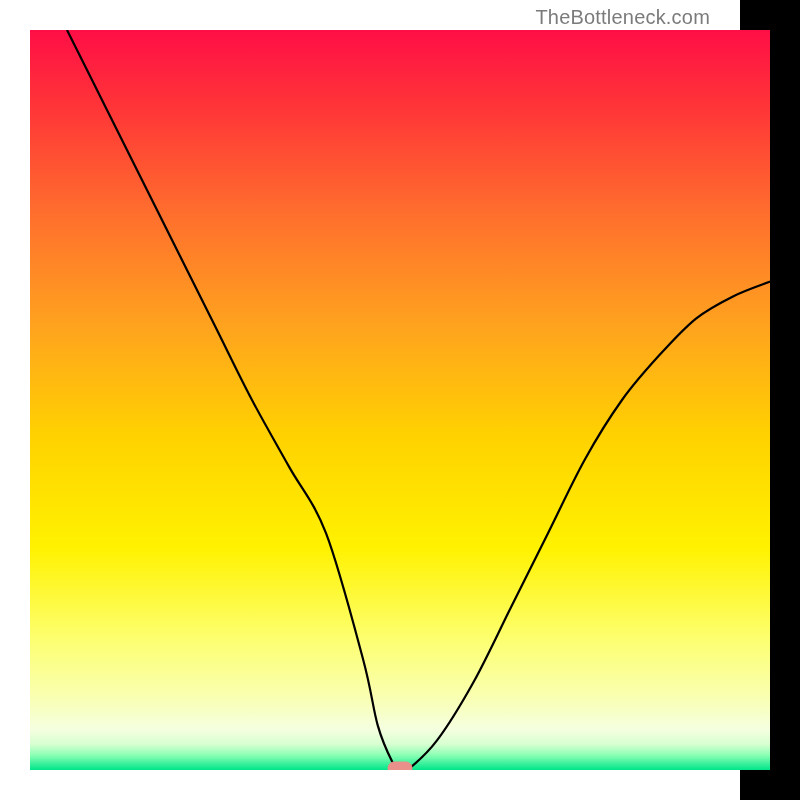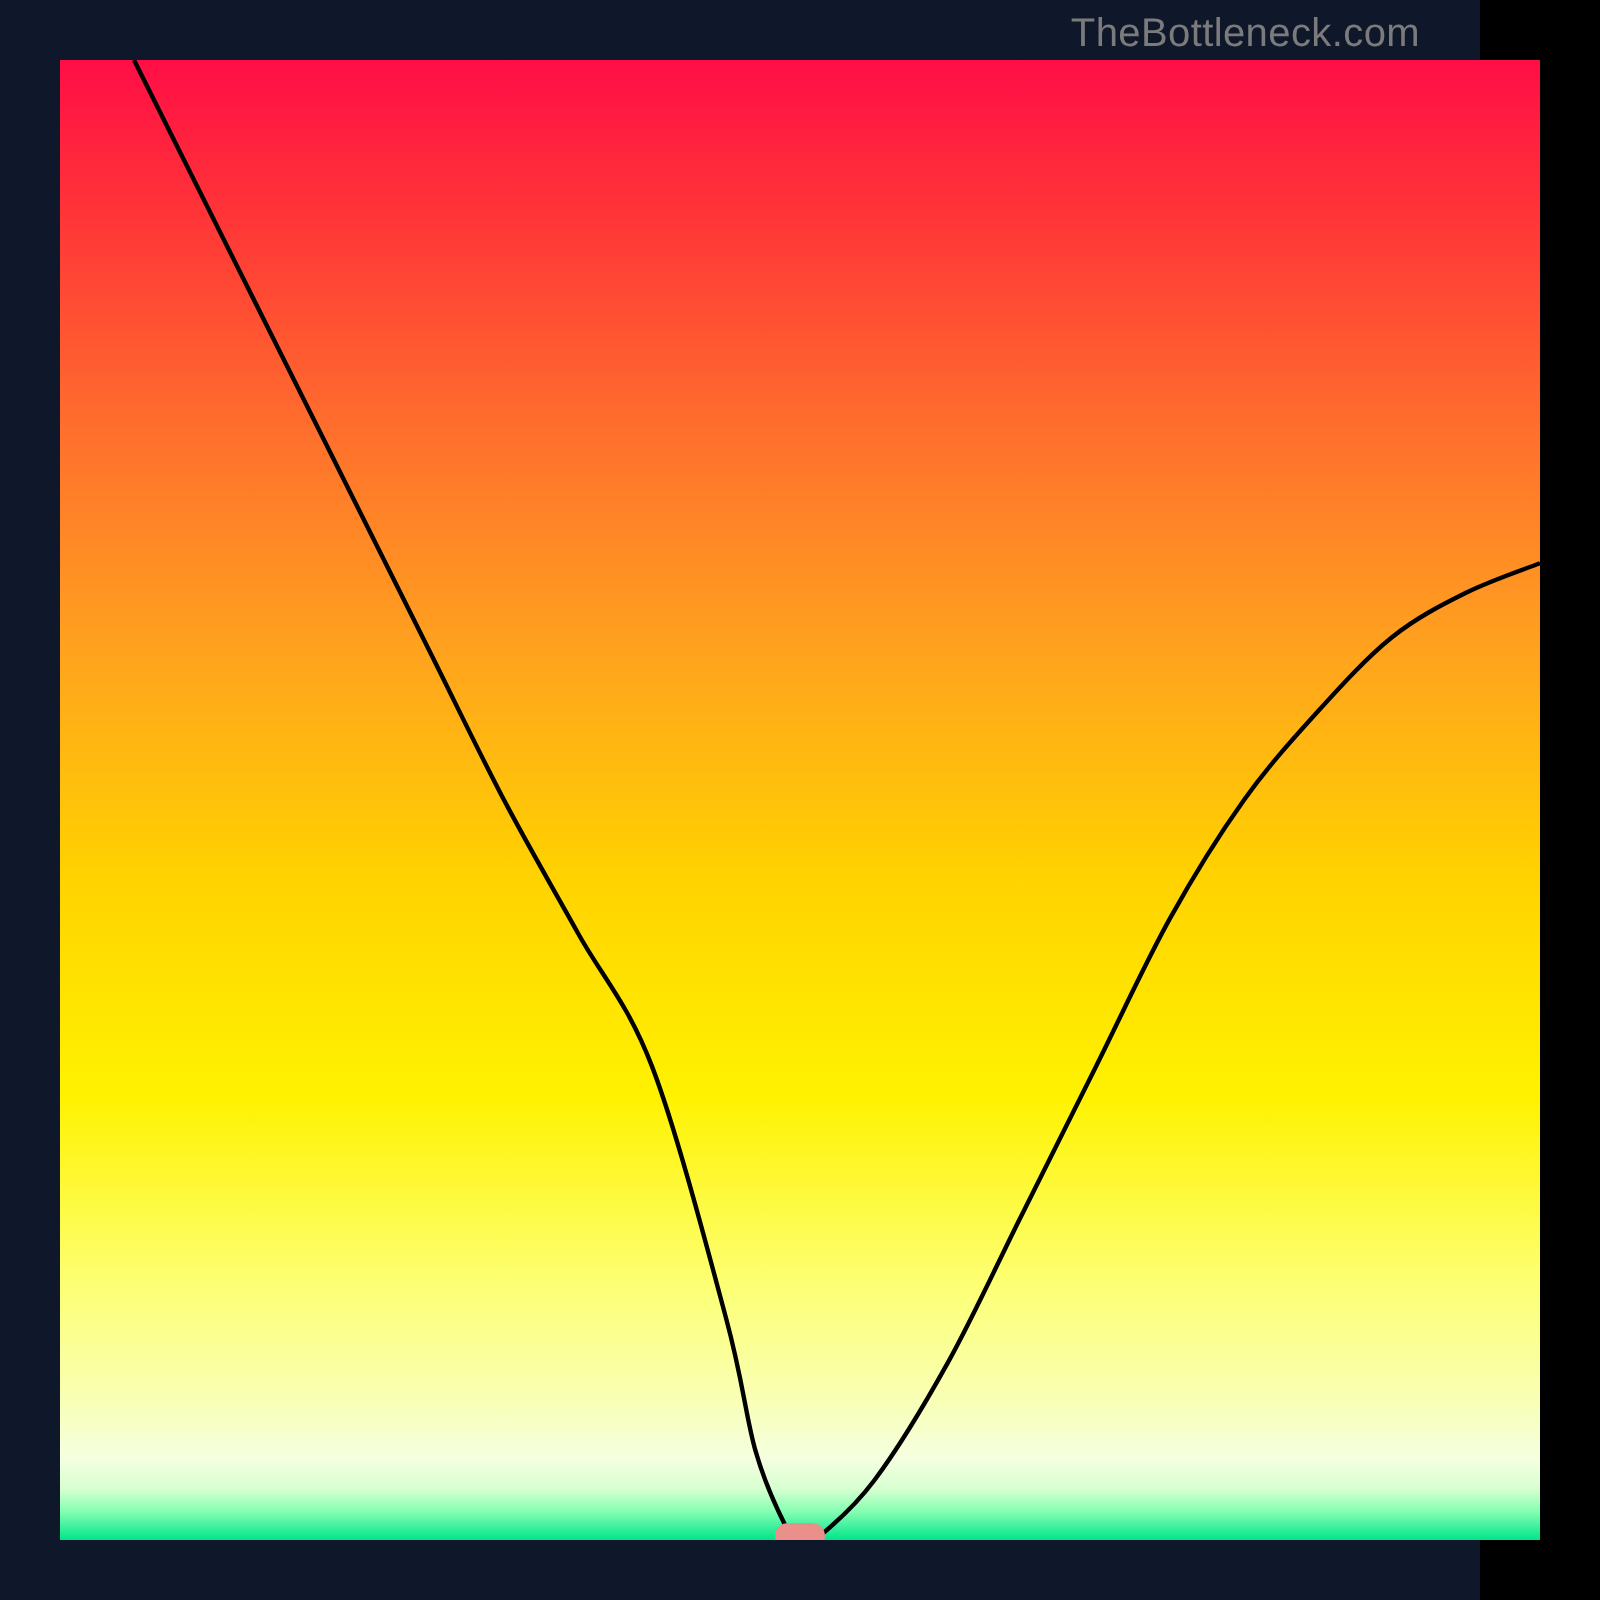--- a/index.html
+++ b/index.html
@@ -8,21 +8,21 @@
     width: 800px;
     height: 800px;
     background: #000;
     overflow: hidden;
     font-family: Arial, Helvetica, sans-serif;
   }
   .chart-wrap {
     position: relative;
     width: 740px;
     height: 800px;
-    background: #0f172a;
+    background: #ffffff;
   }
   .plot-area {
     position: absolute;
     left: 30px;
     top: 30px;
     width: 740px;
     height: 740px;
     overflow: hidden;
   }
   .attribution {

